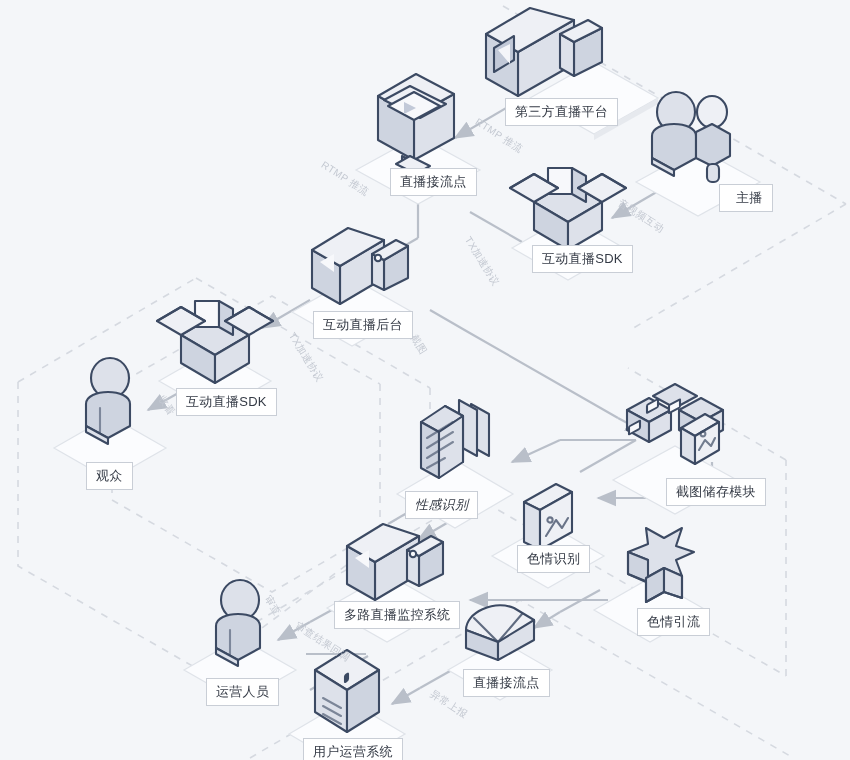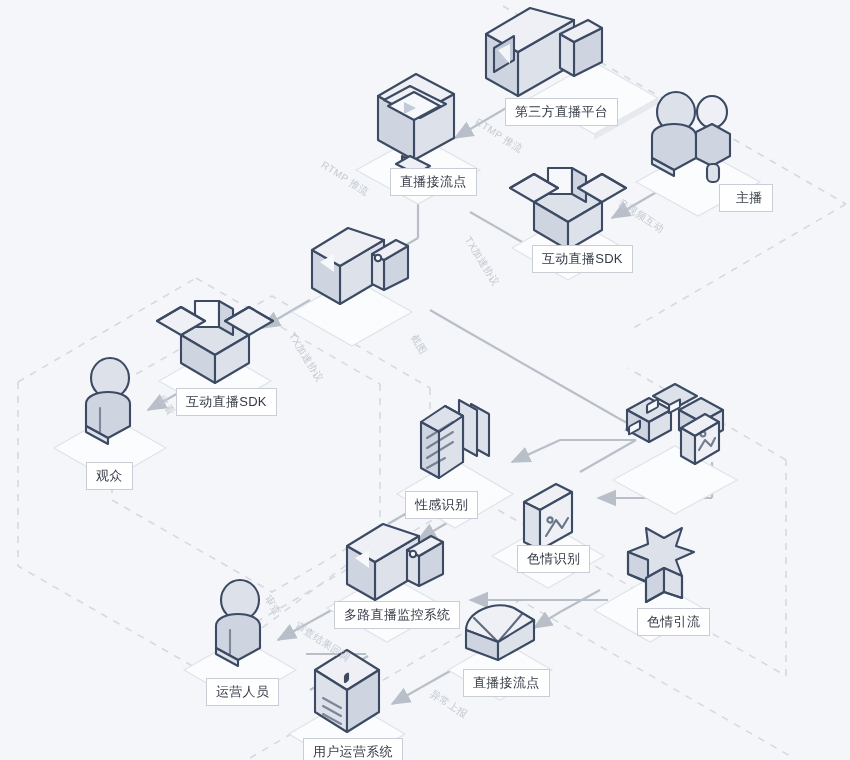--- a/index.html
+++ b/index.html
@@ -342,23 +342,25 @@
       <line class="o" x1="-24" y1="22" x2="-6" y2="32" opacity="0.6"></line>
       <rect class="o" fill="#3c4a63" x="-2" y="-18" width="3" height="7" rx="1" transform="skewY(-31)"></rect>
     </g>
 
   </svg>
 
   <div class="caption" style="left:505px; top:98px;">第三方直播平台</div>
   <div class="caption" style="left:390px; top:168px;">直播接流点</div>
   <div class="caption" style="left:719px; top:184px;padding-left:16px;">主播</div>
   <div class="caption" style="left:532px; top:245px;">互动直播SDK</div>
+  <div class="caption" style="left:313px; top:311px;">互动直播后台</div>
   <div class="caption" style="left:176px; top:388px;">互动直播SDK</div>
   <div class="caption" style="left:86px;  top:442px;margin-top:20px;">观众</div>
-  <div class="caption" style="left:405px; top:491px;">性感识别</div>
+  <div class="caption" style="left:405px; top:491px;font-style:italic;">性感识别</div>
+  <div class="caption" style="left:666px; top:478px;">截图储存模块</div>
   <div class="caption" style="left:517px; top:545px;text-align:right;">色情识别</div>
   <div class="caption" style="left:612px; top:608px;margin-left:25px;">色情引流</div>
   <div class="caption" style="left:334px; top:601px;">多路直播监控系统</div>
   <div class="caption" style="left:463px; top:669px;">直播接流点</div>
   <div class="caption" style="left:206px; top:678px;font-family:Liberation Serif, serif;">运营人员</div>
   <div class="caption" style="left:303px; top:738px;">用户运营系统</div>
 
   <div class="edge-label" style="left:480px; top:115px; transform:rotate(33deg);">RTMP 推流</div>
   <div class="edge-label" style="left:326px; top:158px; transform:rotate(33deg);">RTMP 推流</div>
   <div class="edge-label" style="left:623px; top:196px; transform:rotate(33deg);">音视频互动</div>

